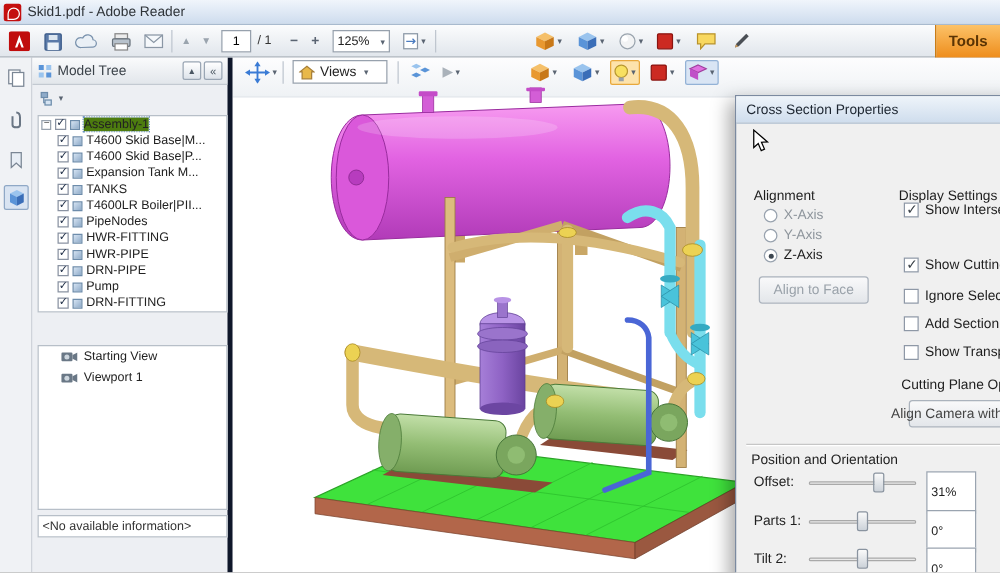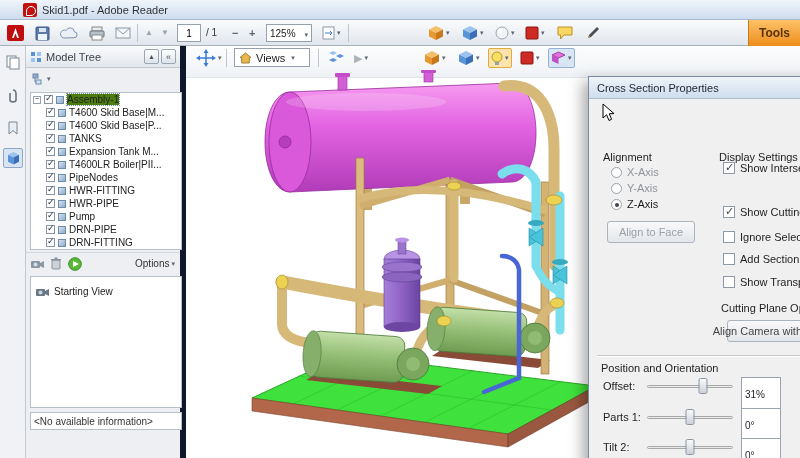--- a/index.html
+++ b/index.html
@@ -1,19 +1,19 @@
 <!DOCTYPE html>
 <html><head>
 <meta charset="utf-8">
 <style>
 *{margin:0;padding:0;box-sizing:border-box}
 body{background:#666;font-family:"Liberation Sans",sans-serif}
 .screen{position:relative;width:800px;height:458px;overflow:hidden;background:#fff;font-size:11px;color:#222;margin:0 auto}
 
-.titlebar{position:absolute;left:0;top:0;width:800px;height:20px;background:linear-gradient(#f0f5fb,#cedcee);border-bottom:1px solid #a8bace;display:flex;align-items:center;gap:5px;padding:0 23px;z-index:3}
+.titlebar{position:absolute;left:0;top:0;width:800px;height:20px;background:linear-gradient(#f0f5fb,#cedcee);border-bottom:1px solid #a8bace;display:flex;align-items:center;gap:5px;padding:0 3px;z-index:3}
 .wt{font-size:11px;color:#2e3338}
 .pdficon{width:14px;height:14px;border-radius:2px;background:#c40f0f;position:relative;flex:none}
 .pdficon::after{content:"";position:absolute;left:3px;top:3px;width:8px;height:8px;border:1.5px solid #fff;border-radius:50% 50% 50% 0}
 .wclose{position:absolute;left:144px;top:2px;width:15px;height:15px;font-size:11px;color:#3c4248;text-align:center;line-height:15px}
 .wclose::after{content:"×";font-weight:bold}
 
 .mtb{position:absolute;left:0;top:20px;width:800px;height:26px;background:linear-gradient(#fbfcfd,#e1e6ec);border-bottom:1px solid #a9b1bb;z-index:3}
 .ti{position:absolute;top:3px;height:20px;display:flex;align-items:center;padding:0 2px;border-radius:2px}
 .vsep{position:absolute;top:4px;width:1px;height:18px;background:#bfc6cf}
 .dd::after{content:"▾";font-size:7px;color:#5a6472;margin-left:2px}
@@ -21,40 +21,40 @@
 .pagebox{position:absolute;top:4px;width:24px;height:18px;border:1px solid #97a1ad;background:#fff;font-size:10px;text-align:center;font-family:"Liberation Sans",sans-serif}
 .pagesep{position:absolute;top:7px;font-size:10px;color:#333;white-space:nowrap}
 .zoombox{position:absolute;top:4px;height:18px;width:46px;border:1px solid #97a1ad;background:#fff;font-size:10px;display:flex;align-items:center;justify-content:space-between;padding:0 3px}
 .zbtn{font-size:11px;color:#5a6472;font-weight:bold}
 .toolsbtn{position:absolute;right:0;top:0;width:52px;height:26px;background:linear-gradient(#fcc268,#ee8d1c);border-left:1px solid #c97c16;color:#5a3404;font-weight:bold;font-size:12px;display:flex;align-items:center;justify-content:center}
 
 .strip{position:absolute;left:0;top:46px;width:26px;height:412px;background:#f0f2f5;border-right:1px solid #c3c9d1;z-index:2}
 .sico{position:absolute;left:3px;width:20px;height:20px;display:flex;align-items:center;justify-content:center;border-radius:2px}
 .sico.active{background:#d9e4f2;border:1px solid #8fa8c6}
 
-.panel{position:absolute;left:26px;top:46px;width:160px;height:412px;background:#edeff3;border-right:6px solid #0f172a;z-index:2}
+.panel{position:absolute;left:26px;top:46px;width:160px;height:412px;background:#edeff3;border-right:4px solid #0f172a;z-index:2}
 .phead{position:absolute;left:0;top:0;width:100%;height:22px;background:linear-gradient(#fafbfc,#e2e6eb);border-bottom:1px solid #c3c9d1;display:flex;align-items:center;gap:4px;padding:0 4px;font-size:11px;color:#3c434a}
 .hbtn{width:15px;height:15px;border:1px solid #9aa6b4;background:linear-gradient(#fff,#dde3ea);border-radius:2px;font-size:8px;color:#4a5662;display:flex;align-items:center;justify-content:center}
 .hbtn.up::after{content:"▴"}
 .hbtn.coll::after{content:"«";font-size:9px}
 .psub{position:absolute;left:0;top:22px;width:100%;height:22px;display:flex;align-items:center;padding:0 4px;gap:2px}
 .tree{position:absolute;left:4px;top:46px;width:152px;height:158px;background:#fff;border:1px solid #b7bfc8;overflow:hidden;font-size:10px;color:#222}
 .trow{display:flex;align-items:center;height:13px;gap:3px;padding-left:2px;white-space:nowrap;overflow:hidden}
 .trow.child{padding-left:15px}
 .exp{width:8px;height:8px;border:1px solid #98a2ae;background:#fff;flex:none;position:relative}
 .exp::after{content:"−";position:absolute;left:1px;top:-3px;font-size:8px;color:#444}
 .cbm{width:9px;height:9px;border:1px solid #8a93a2;background:#fff;position:relative;flex:none}
 .cbm.checked::after{content:"✓";position:absolute;left:0;top:-3px;font-size:9px;color:#26344c}
 .cube8{width:8px;height:8px;background:linear-gradient(135deg,#d5e3f2,#8fabc9);border:1px solid #6d8cab;flex:none}
 .tlabel{overflow:hidden;text-overflow:clip}
 .tlabel.sel{background:#4d7c0f;outline:1px dotted #6b93c0}
 .vtool{position:absolute;left:0;top:206px;width:100%;height:22px;display:flex;align-items:center;gap:6px;padding:0 5px;border-top:1px solid #d6dae0}
 .optlbl{margin-left:auto;font-size:10px;color:#333;display:flex;align-items:center}
 .viewslist{position:absolute;left:4px;top:230px;width:152px;height:132px;background:#fff;border:1px solid #b7bfc8;font-size:10px;color:#222;padding-top:3px}
-.vrow{display:flex;align-items:flex-end;gap:5px;height:17px;padding-left:5px}
+.vrow{display:flex;align-items:flex-start;gap:5px;height:17px;padding-left:18px}
 .infobox{position:absolute;left:4px;top:366px;width:152px;height:18px;background:#fff;border:1px solid #b7bfc8;font-size:10px;color:#333;display:flex;align-items:center;padding:0 3px;white-space:nowrap;overflow:hidden}
 
 .docarea{position:absolute;left:186px;top:46px;width:614px;height:412px;background:#fff}
 .vtb{position:absolute;left:0;top:0;width:614px;height:32px;background:linear-gradient(#fdfdfe,#eff2f5);border-bottom:1px solid #e0e4e9;display:flex;align-items:center}
 .vti{position:absolute;top:2px;height:20px;display:flex;align-items:center;padding:0 2px;border-radius:2px}
 .vti.hl{background:#fde3ac;border:1px solid #e8a83c}
 .vti.pressed{background:#d9e5f4;border:1px solid #93b2d6}
 .viewsbox{position:absolute;left:48px;top:2px;width:76px;height:19px;border:1px solid #97a1ad;background:#fff;display:flex;align-items:center;gap:4px;padding:0 4px;font-size:11px}
 .model3d{position:absolute;left:0;top:24px;width:414px;height:388px}
 
@@ -250,92 +250,81 @@
           <span class="tlabel">T4600 Skid Base|M...</span>
         </div>
       <div class="trow child">
           <span class="cbm checked"></span>
           <span class="cube8"></span>
           <span class="tlabel">T4600 Skid Base|P...</span>
         </div>
       <div class="trow child">
           <span class="cbm checked"></span>
           <span class="cube8"></span>
+          <span class="tlabel">Expansion Tank M...</span>
+        </div>
+      <div class="trow child">
+          <span class="cbm checked"></span>
+          <span class="cube8"></span>
           <span class="tlabel">TANKS</span>
         </div>
       <div class="trow child">
           <span class="cbm checked"></span>
           <span class="cube8"></span>
-          <span class="tlabel">Expansion Tank M...</span>
-        </div>
-      <div class="trow child">
-          <span class="cbm checked"></span>
-          <span class="cube8"></span>
           <span class="tlabel">T4600LR Boiler|PII...</span>
         </div>
       <div class="trow child">
           <span class="cbm checked"></span>
           <span class="cube8"></span>
           <span class="tlabel">PipeNodes</span>
         </div>
       <div class="trow child">
           <span class="cbm checked"></span>
           <span class="cube8"></span>
           <span class="tlabel">HWR-FITTING</span>
         </div>
       <div class="trow child">
           <span class="cbm checked"></span>
           <span class="cube8"></span>
           <span class="tlabel">HWR-PIPE</span>
         </div>
       <div class="trow child">
           <span class="cbm checked"></span>
           <span class="cube8"></span>
+          <span class="tlabel">DRN-PIPE</span>
+        </div>
+      <div class="trow child">
+          <span class="cbm checked"></span>
+          <span class="cube8"></span>
           <span class="tlabel">Pump</span>
         </div>
       <div class="trow child">
           <span class="cbm checked"></span>
           <span class="cube8"></span>
-          <span class="tlabel">DRN-PIPE</span>
-        </div>
-      <div class="trow child">
-          <span class="cbm checked"></span>
-          <span class="cube8"></span>
           <span class="tlabel">DRN-FITTING</span>
         </div>
     </div>
 
-    <div class="vtool">
-      <span class="icon"><svg width="13" height="10">
-            <rect x="0" y="2" width="9" height="7" rx="1" fill="#8a96a2"></rect>
-            <polygon points="9,4 13,2 13,9 9,7" fill="#8a96a2"></polygon>
-            <circle cx="4.5" cy="5.5" r="2" fill="#d7dee5"></circle>
-          </svg></span>
-      <span class="icon"><svg width="12" height="13">
-            <rect x="2" y="3" width="8" height="9" rx="1" fill="#ccd2d8" stroke="#8a929a"></rect>
-            <rect x="1" y="2" width="10" height="1.5" fill="#8a929a"></rect>
-            <rect x="4.5" y="0.5" width="3" height="2" fill="#8a929a"></rect>
-          </svg></span>
-      <span class="icon"><svg width="14" height="14">
-            <circle cx="7" cy="7" r="6.3" fill="#58b838" stroke="#3a8a20"></circle>
-            <polygon points="5,4 11,7 5,10" fill="#fff"></polygon>
-          </svg></span>
-      <span class="optlbl dd">
-          <span>Options</span>
-        </span>
-    </div>
 
     <div class="viewslist">
       <div class="vrow">
           <span class="icon"><svg width="13" height="10">
               <rect x="0" y="2" width="9" height="7" rx="1" fill="#6a7886"></rect>
               <polygon points="9,4 13,2 13,9 9,7" fill="#6a7886"></polygon>
               <circle cx="4.5" cy="5.5" r="2" fill="#cdd6de"></circle>
             </svg></span>
           <span>Starting View</span>
+        </div>
+      <div class="vrow">
+          <span class="icon"><svg width="13" height="10">
+              <rect x="0" y="2" width="9" height="7" rx="1" fill="#6a7886"></rect>
+              <polygon points="9,4 13,2 13,9 9,7" fill="#6a7886"></polygon>
+              <circle cx="4.5" cy="5.5" r="2" fill="#cdd6de"></circle>
+            </svg></span>
+          <span>Viewport 1</span>
         </div>
     </div>
 
     <div class="infobox">
         <span>&lt;No available information&gt;</span>
       </div>
   </div>
 
   <div class="docarea">
     <div class="vtb">

